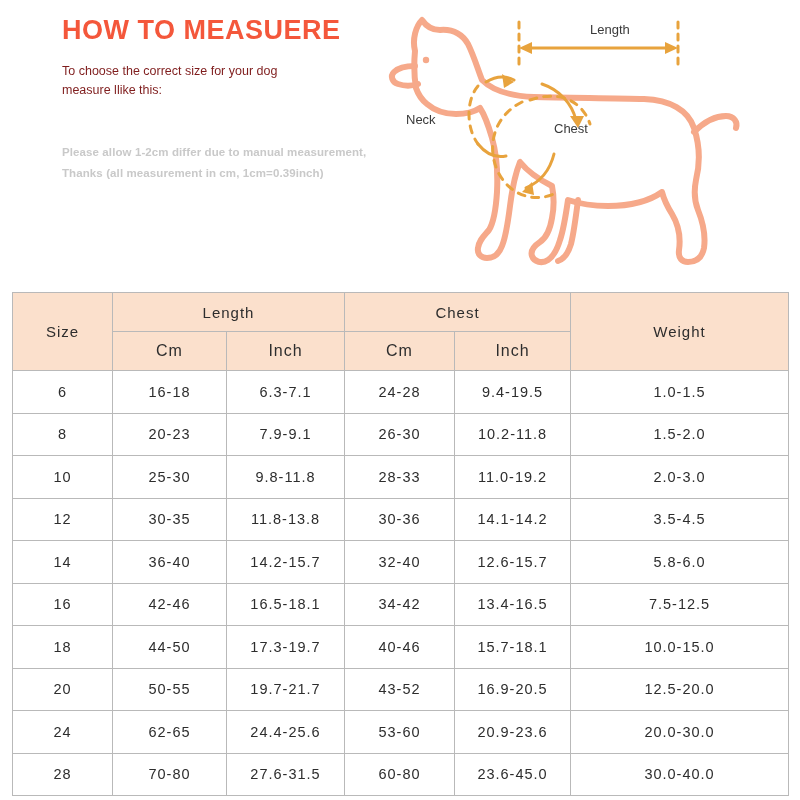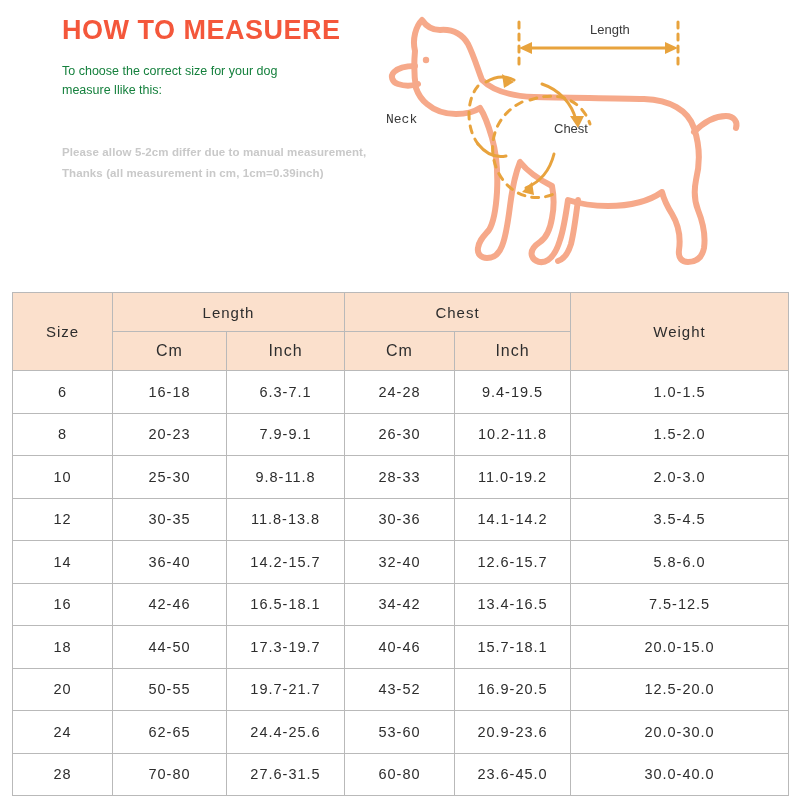--- a/index.html
+++ b/index.html
@@ -37,21 +37,21 @@
     font-family: "Liberation Sans", sans-serif;
     font-size: 27px;
     font-weight: bold;
     color: #f4573b;
     letter-spacing: 0.5px;
     margin: 0 0 16px 0;
     line-height: 1.1;
   }
   .subtitle {
     font-size: 12.5px;
-    color: #15803d;
+    color: #7f1d1d;
     line-height: 1.55;
     margin: 0 0 42px 0;
     max-width: 260px;
   }
   .title-attention {
     font-size: 24px;
     font-weight: bold;
     color: #f4573b;
     letter-spacing: 0.5px;
     margin: 0 0 12px 0;
@@ -76,21 +76,21 @@
   .illustration svg {
     display: block;
   }
   .diag-label {
     position: absolute;
     font-size: 13px;
     color: #3a3a3a;
     font-family: "Liberation Sans", sans-serif;
   }
   .lbl-length { left: 208px; top: 18px; }
-  .lbl-neck   { left: 4px;  top: 108px; font-family: Liberation Mono, monospace; }
+  .lbl-neck   { left: 24px;  top: 108px; }
   .lbl-chest  { left: 172px; top: 117px; }
 
   
   .table-wrap {
     position: absolute;
     left: 12px;
     top: 292px;
     width: 776px;
   }
   table.size-table {
@@ -136,21 +136,21 @@
 </head>
 <body>
 
 <div class="page">
 
   <div class="top">
 
     <div class="left-col">
       <h1 class="title-how">HOW TO MEASUERE</h1>
       <p class="subtitle">To choose the correct size for your dog measure llike this:</p>
-      <p class="attention-note" style="white-space: pre-line;">Please allow 5-2cm differ due to manual measurement,
+      <p class="attention-note" style="white-space: pre-line;">Please allow 1-2cm differ due to manual measurement,
 Thanks (all measurement in cm, 1cm=0.39inch)</p>
     </div>
 
     <div class="illustration">
       <svg width="410" height="285" viewBox="0 0 410 285">
 
         <g fill="none" stroke="#f6a98a" stroke-width="6" stroke-linecap="round" stroke-linejoin="round">
           <path d="M33,47 C30,35 34,22 40,16 C44,22 50,26 58,26
                    C70,25 80,30 86,40
                    C92,52 96,66 100,76
@@ -302,21 +302,21 @@
             <td>34-42</td>
             <td>13.4-16.5</td>
             <td>7.5-12.5</td>
           </tr>
           <tr>
             <td>18</td>
             <td>44-50</td>
             <td>17.3-19.7</td>
             <td>40-46</td>
             <td>15.7-18.1</td>
-            <td>20.0-15.0</td>
+            <td>10.0-15.0</td>
           </tr>
           <tr>
             <td>20</td>
             <td>50-55</td>
             <td>19.7-21.7</td>
             <td>43-52</td>
             <td>16.9-20.5</td>
             <td>12.5-20.0</td>
           </tr>
           <tr>

